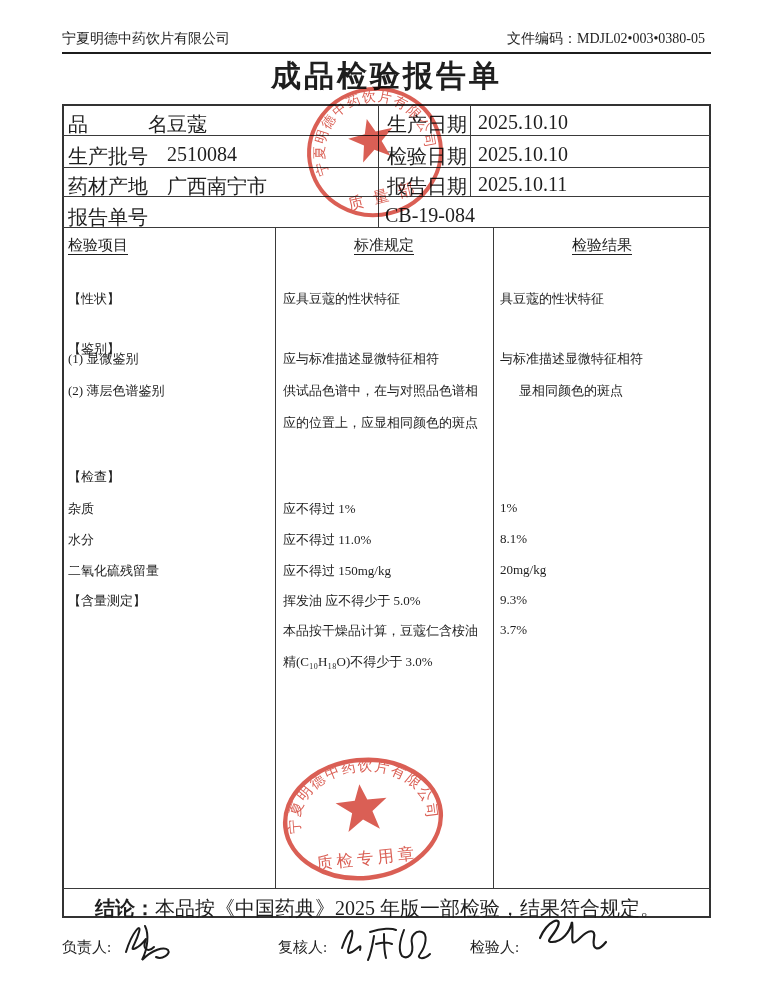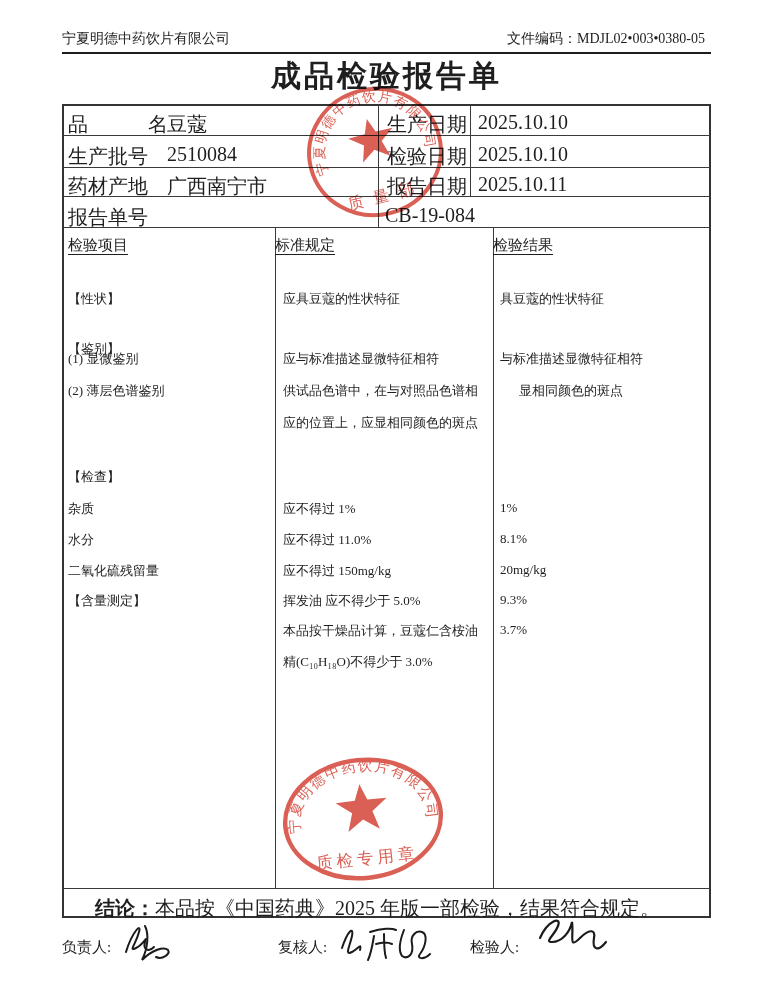--- a/index.html
+++ b/index.html
@@ -6,21 +6,21 @@
   .page{position:relative;width:761px;height:1000px;background:#fff;overflow:hidden;
         font-family:"Liberation Serif","DejaVu Serif",serif;color:#1e1e1e;}
   .abs{position:absolute;white-space:nowrap;}
   .t14{font-size:14px;}
   .t15{font-size:15px;}
   .t16{font-size:20px;}
   .title{font-size:30px;font-weight:bold;letter-spacing:3px;}
   .line{position:absolute;background:#3a3a3a;}
   .hdr-rule{position:absolute;left:62px;top:52px;width:649px;height:2px;background:#1c1c1c;}
   .underline{text-decoration:underline;text-underline-offset:4px;}
-  .colhead{position:absolute;text-align:left;font-size:15px;}
+  .colhead{position:absolute;text-align:center;font-size:15px;}
   .cell{position:absolute;font-size:13px;white-space:nowrap;}
   .bold{font-weight:bold;}
   .stamp{position:absolute;mix-blend-mode:multiply;opacity:0.88;}
   .sig{position:absolute;}
 </style>
 </head>
 <body>
 
 <div class="page">
 

